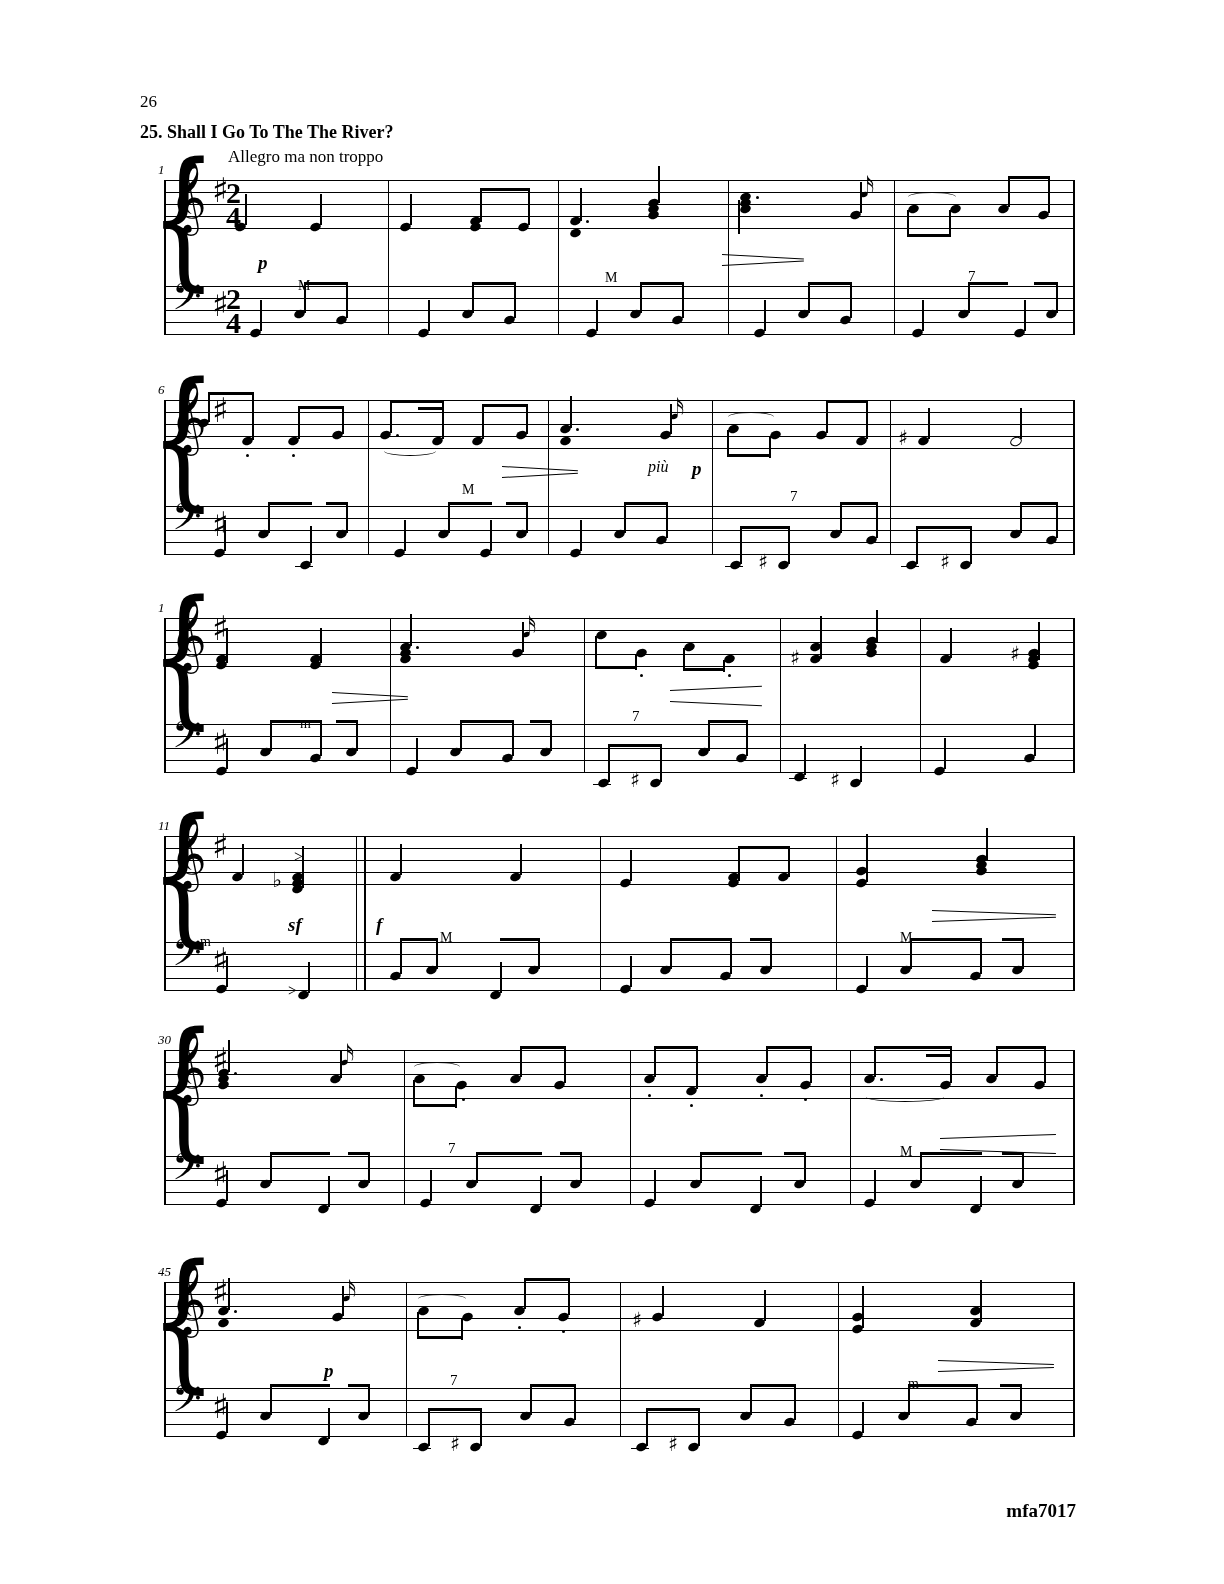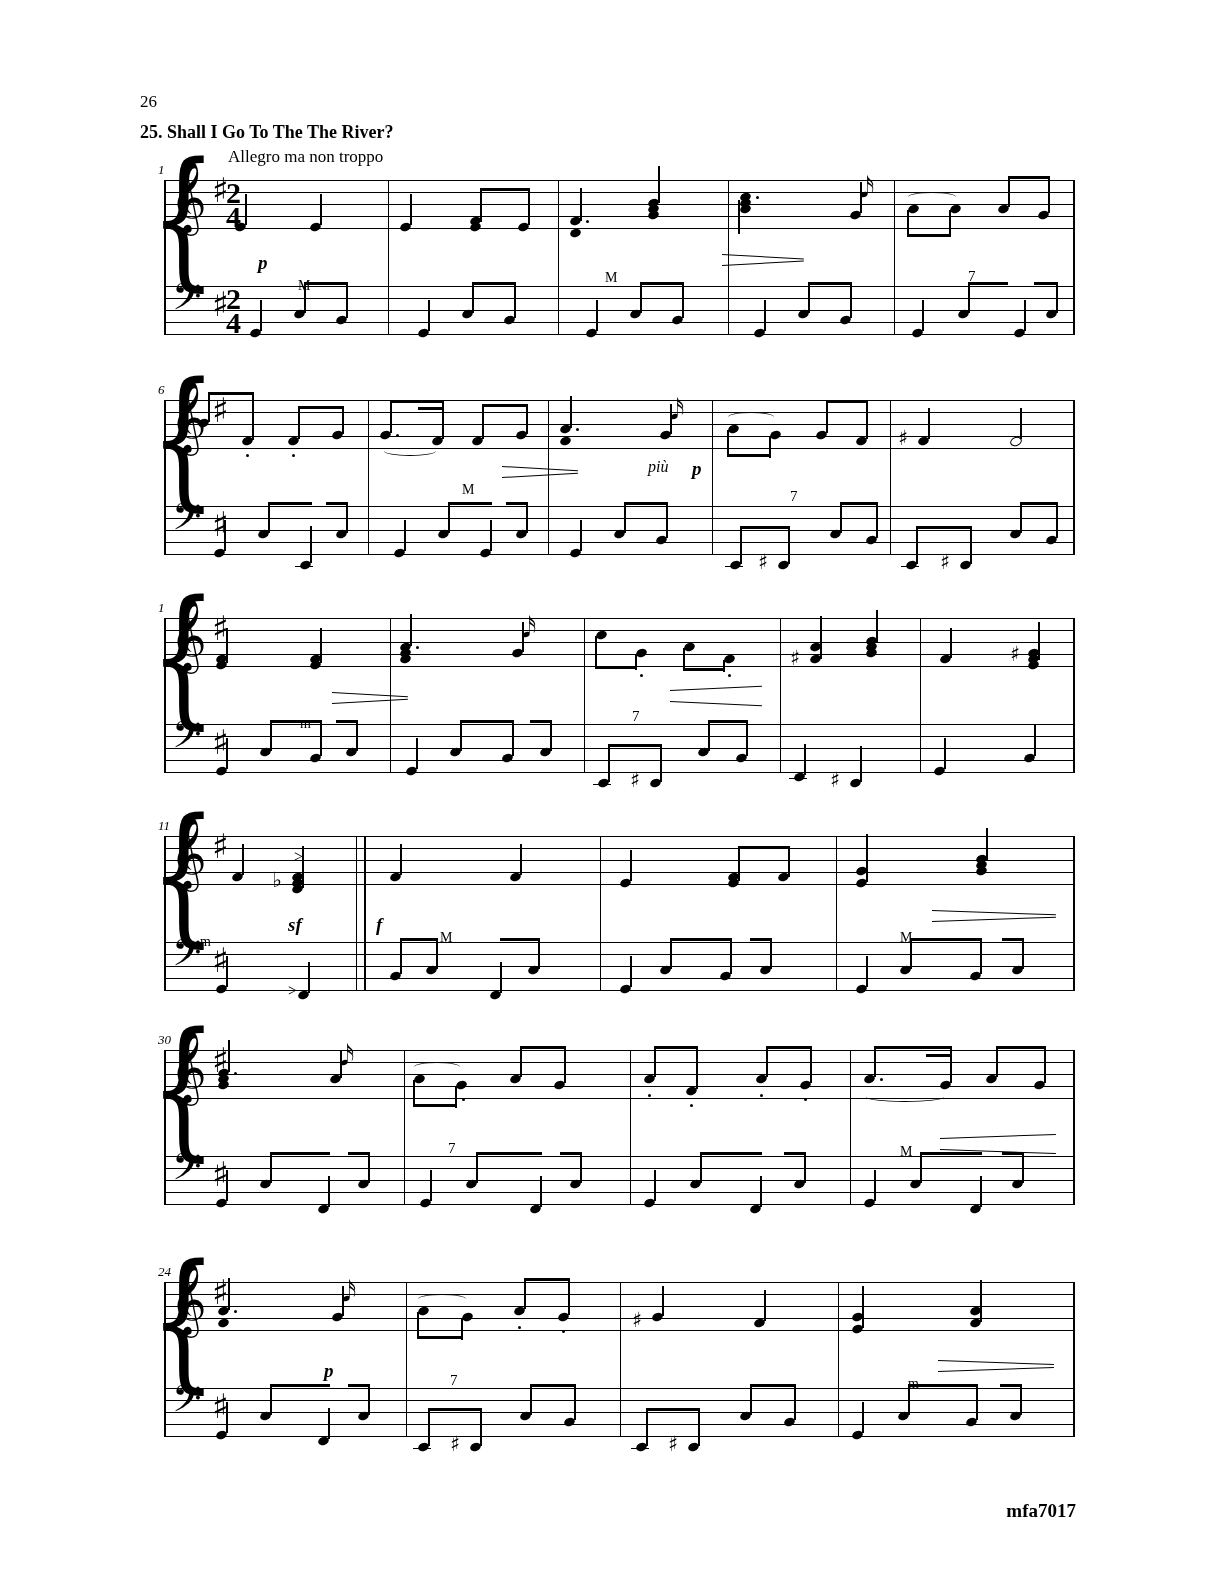--- a/index.html
+++ b/index.html
@@ -922,21 +922,21 @@
     <div class="stem" style="left:770px; top:104px; height:29px"></div>
     <div class="nh" style="left:820px; top:155px"></div>
     <div class="stem" style="left:830px; top:126px; height:31px"></div>
     <div class="nh" style="left:862px; top:130px"></div>
     <div class="stem" style="left:872px; top:104px; height:29px"></div>
     <div class="beam" style="left:770px; top:102px; width:62px"></div>
     <div class="beam" style="left:852px; top:102px; width:22px"></div>
   </div>
 
   <div class="system" style="top:1282px">
-    <div class="measure-number">24</div>
+    <div class="measure-number">45</div>
     <div class="brace" style="top:-8px">{</div>
     <div class="sys-bar-left" style="left:14px; top:0; height:154px"></div>
     <div class="sys-bar-right" style="left:923px; top:0; height:154px"></div>
 
     <div class="staff" style="top:0px">
       <div class="line"></div>
         <div class="line"></div>
         <div class="line"></div>
         <div class="line"></div>
         <div class="line"></div>

